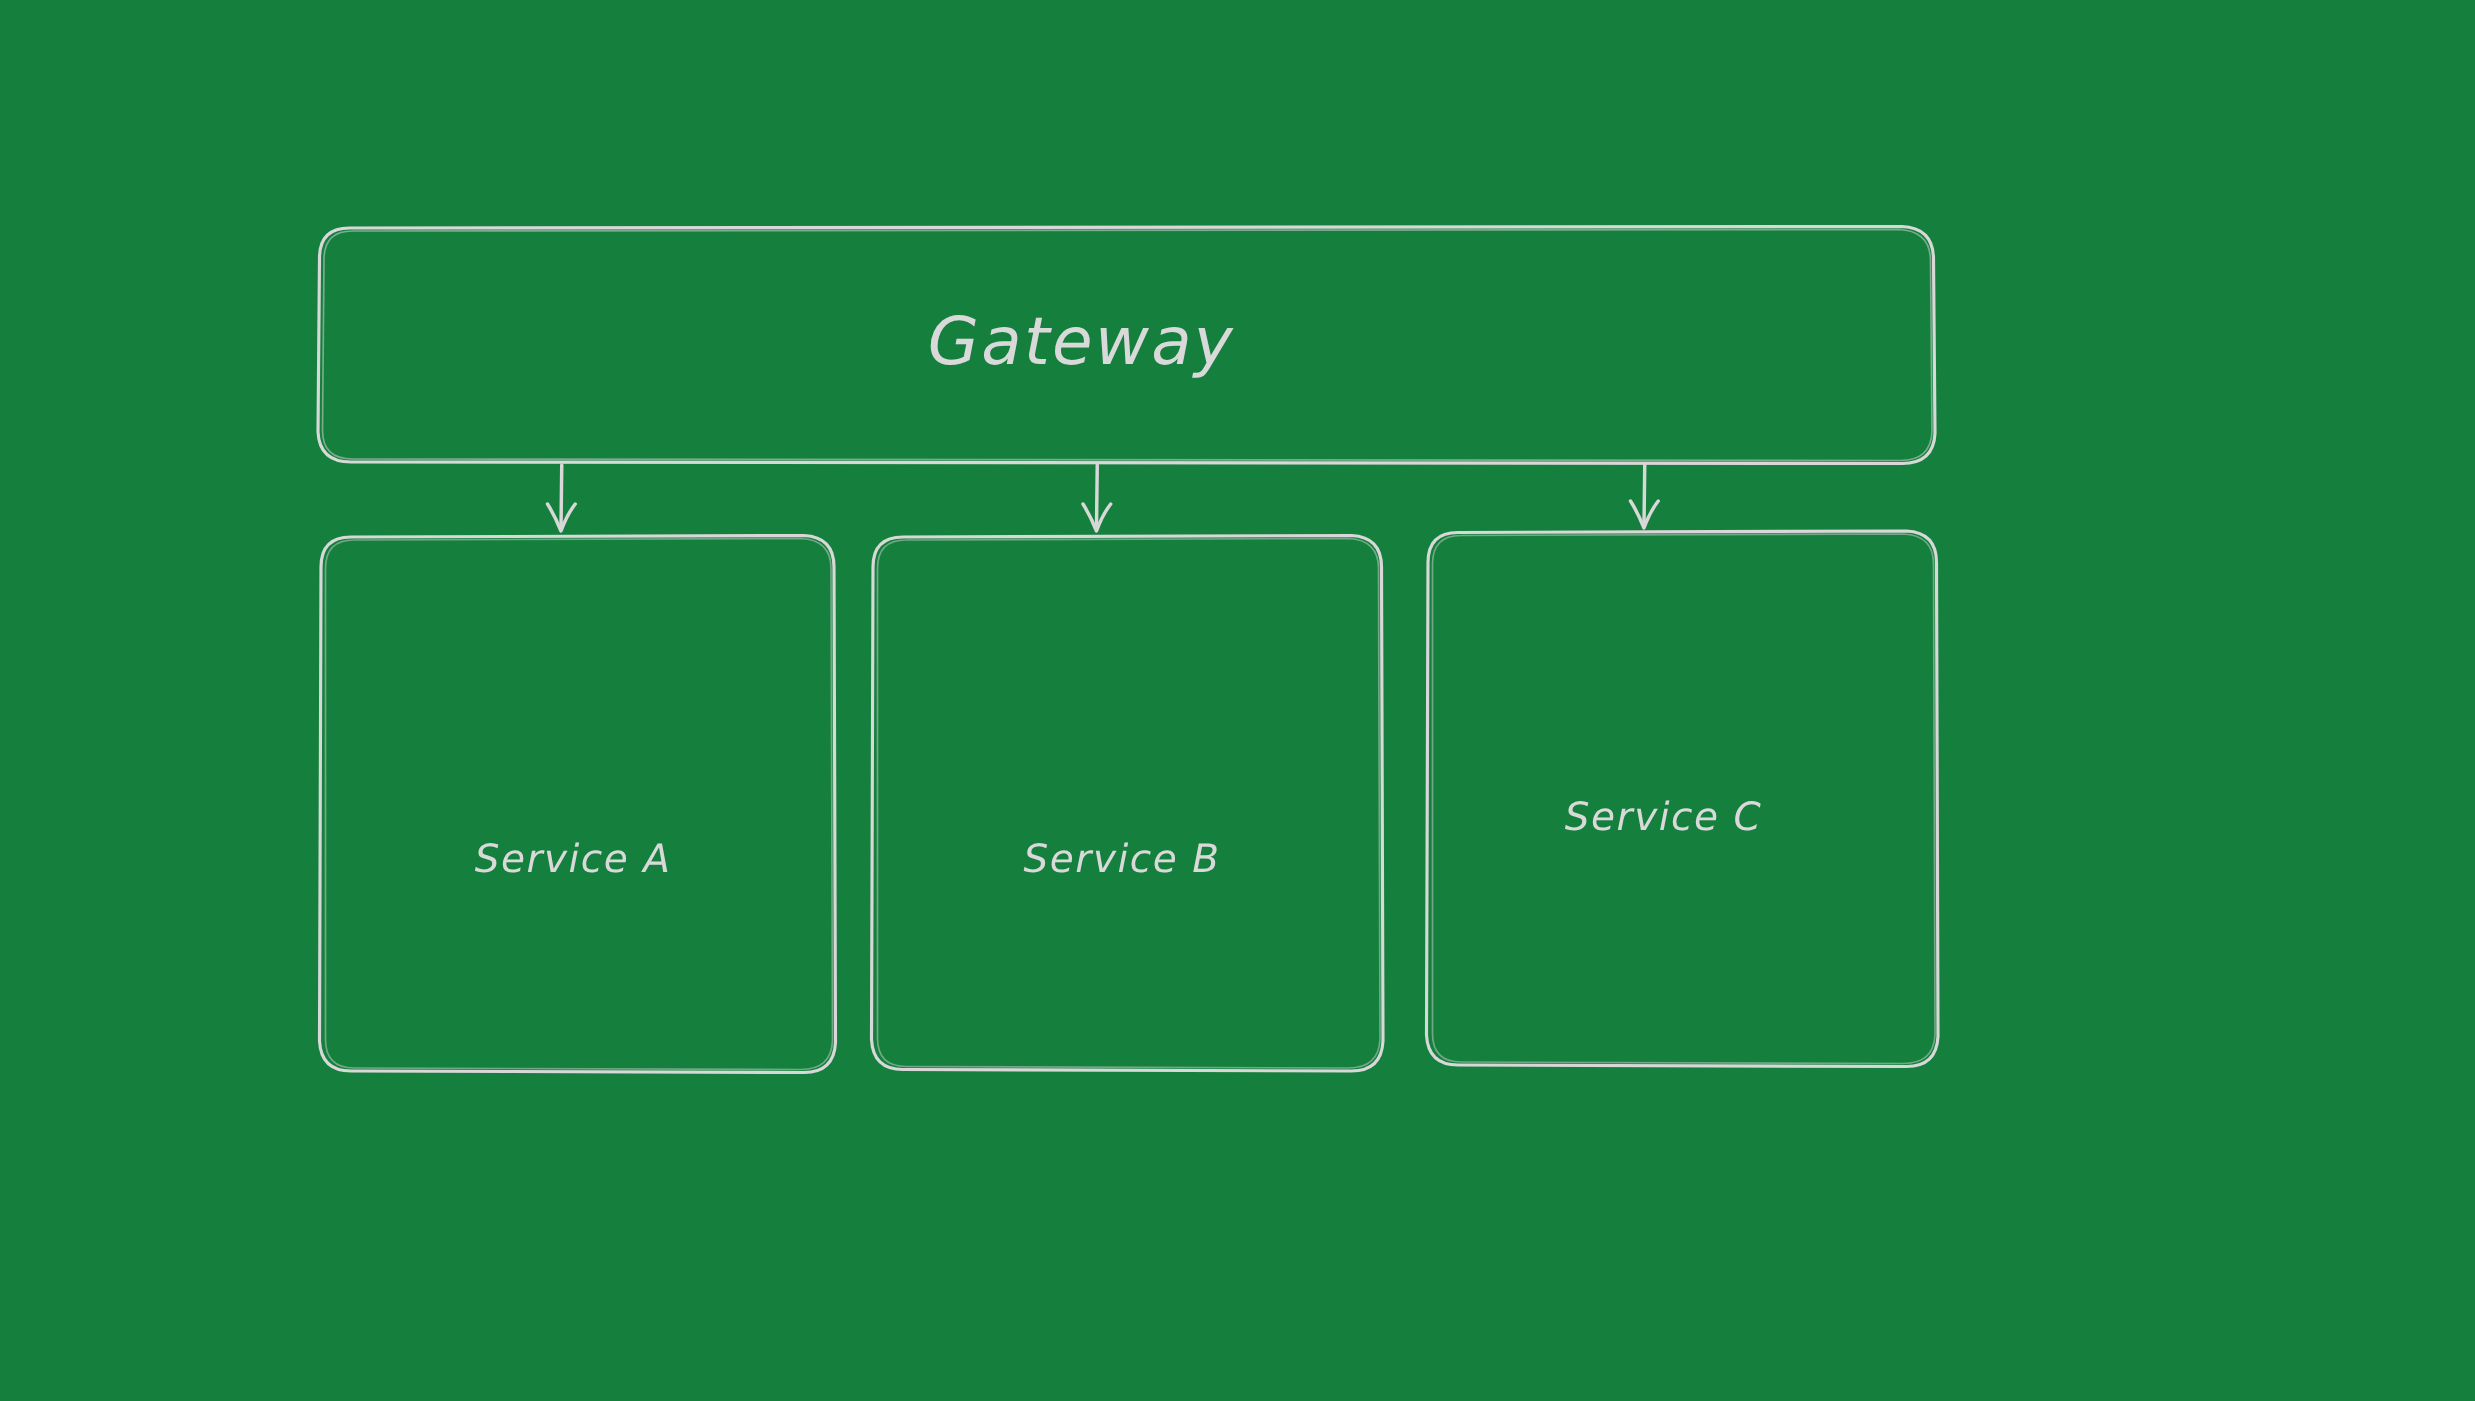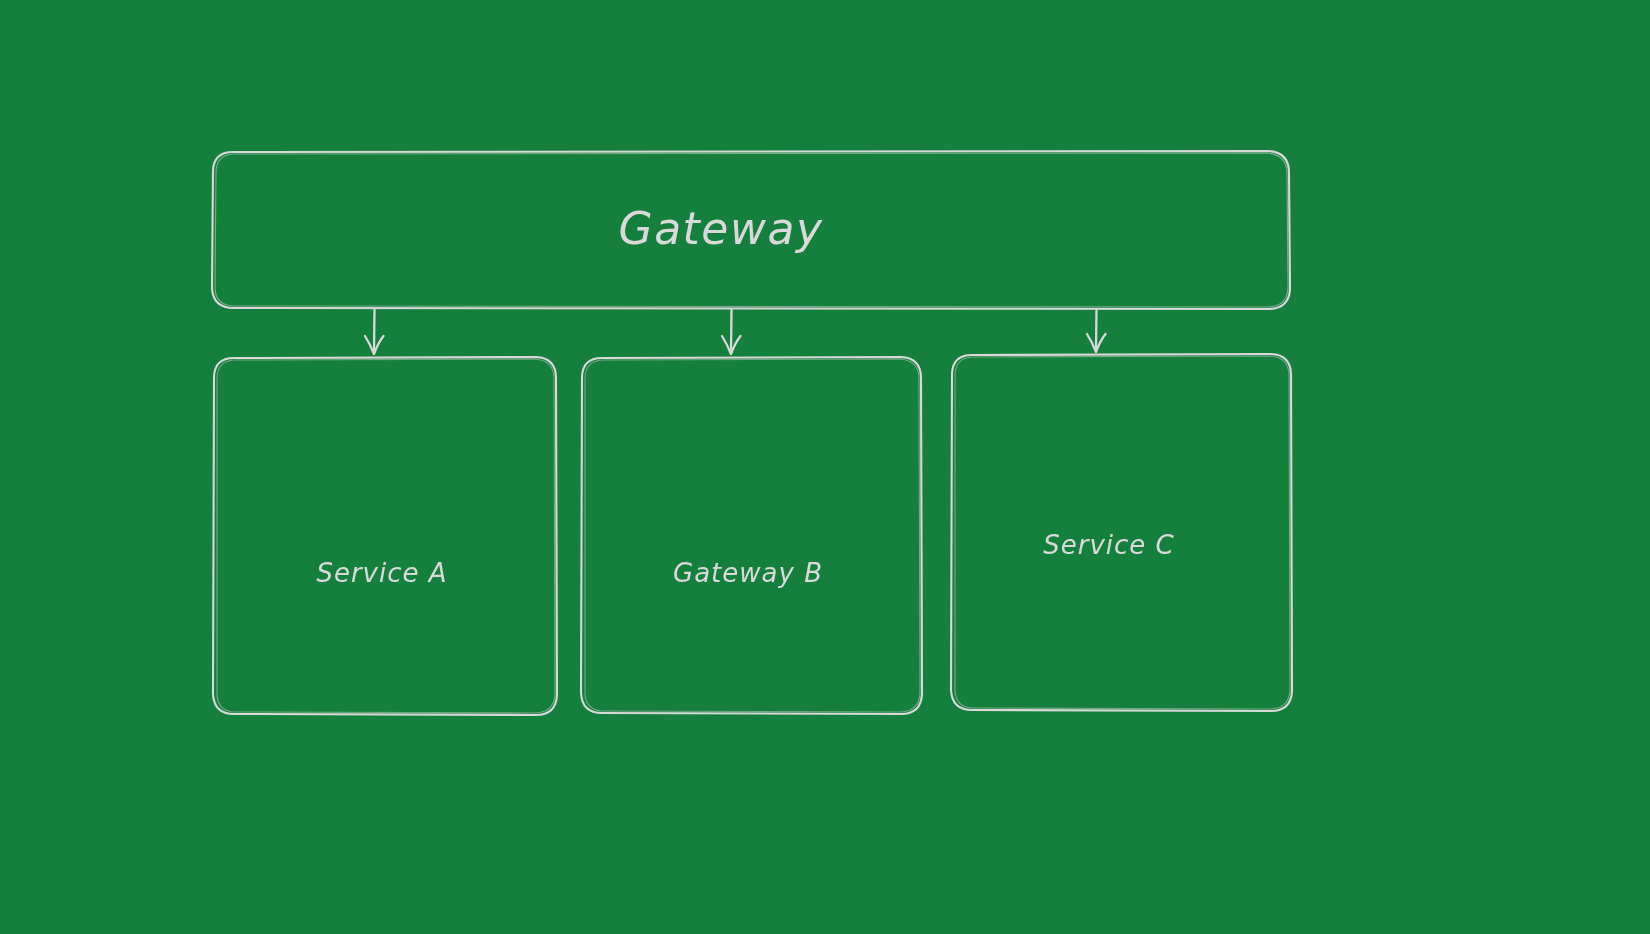--- a/index.html
+++ b/index.html
@@ -91,17 +91,17 @@
       <path fill="none" stroke="#d8d8d8" stroke-width="2.3" stroke-linecap="round" d="M1096.5,310 L1096,350"></path>
       <path fill="none" stroke="#d8d8d8" stroke-width="2.3" stroke-linecap="round" stroke-linejoin="round" d="M1087,334 Q1092,342 1096,352 Q1100,341 1105.5,334"></path>
     </g>
 
   </svg>
 
   <div class="node-label label-gateway" style="left:721px; top:228px;">Gateway</div>
 
   <div class="node-label label-service" style="left:382px; top:533px;">Service A</div>
 
-  <div class="node-label label-service" style="left:748px; top:533px;">Gateway B</div>
+  <div class="node-label label-service" style="left:748px; top:533px;">Service B</div>
 
   <div class="node-label label-service" style="left:1109px; top:505px;">Service C</div>
 
 </div>
 
 </body></html>

